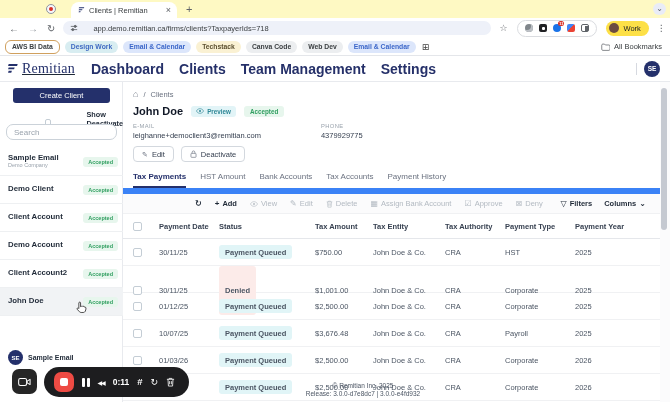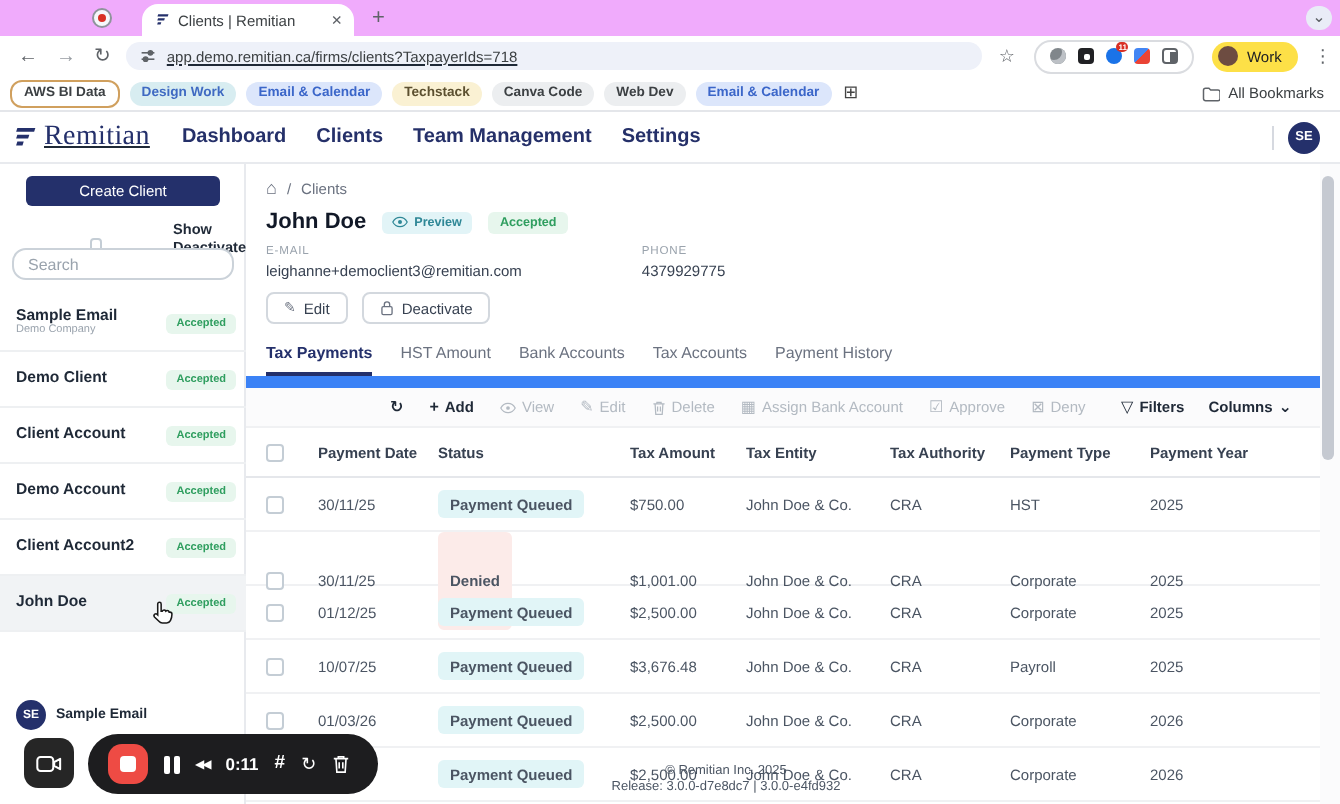--- a/index.html
+++ b/index.html
@@ -1,34 +1,34 @@
 <!DOCTYPE html>
 <html><head>
 <meta charset="utf-8">
 <style>
   html,body{margin:0;padding:0;background:#fff;}
   .screen{position:relative;width:670px;height:402px;overflow:hidden;background:#fff;
     font-family:"Liberation Sans","DejaVu Sans",sans-serif;color:#1f2937;}
   
-  .tabstrip{position:absolute;left:0;top:0;width:670px;height:18px;background:#f0abfc;}
+  .tabstrip{position:absolute;left:0;top:0;width:670px;height:18px;background:#fef9c3;}
   .rec-dot{position:absolute;left:46px;top:4px;width:10px;height:10px;border-radius:50%;
     background:#f6f7fb;border:1px solid #8f949c;box-sizing:border-box;}
   .rec-dot i{position:absolute;left:2px;top:2px;width:4px;height:4px;border-radius:50%;background:#d93025;}
   .tab{position:absolute;left:71px;top:2px;width:106px;height:16px;background:#fff;
     border-radius:8px 8px 0 0;display:flex;align-items:center;padding:0 6px;box-sizing:border-box;gap:4px;}
   .tab-title{font-size:7.5px;color:#3c4043;white-space:nowrap;overflow:hidden;flex:1;}
   .tab-close{font-size:9px;color:#5f6368;line-height:1;}
   .newtab{position:absolute;left:186px;top:3px;font-size:11px;color:#5f6368;}
   .strip-chevron{position:absolute;right:4px;top:3px;width:13px;height:12px;border-radius:6px;
     background:#e9ecf7;color:#5f6368;font-size:8px;text-align:center;line-height:11px;}
   .btoolbar{position:absolute;left:0;top:18px;width:670px;height:20px;background:#fff;display:flex;align-items:center;}
   .nav-ico{font-size:10px;color:#5f6368;margin-left:9px;}
   .nav-ico.fwd{color:#969ba1;}
   .addressbar{margin-left:8px;width:428px;height:14px;background:#eef1f9;border-radius:8px;
-    display:flex;align-items:center;padding:0 7px;box-sizing:border-box;gap:5px;text-decoration:underline;}
+    display:flex;align-items:center;padding:0 7px;box-sizing:border-box;gap:15px;}
   .url{font-size:7.5px;color:#3c4043;white-space:nowrap;}
   .star{font-size:9px;color:#5f6368;margin-left:8px;}
   .ext-pill{margin-left:10px;height:15px;border:1px solid #dadce0;border-radius:9px;display:flex;
     align-items:center;gap:6px;padding:0 7px;}
   .exti{width:8px;height:8px;position:relative;}
   .exti.c1{border-radius:50%;background:#80868b;box-shadow:inset -2px -2px 0 #bdc1c6;}
   .exti.c2{border-radius:2px;background:#202124;}
   .exti.c2:after{content:"";position:absolute;left:2.5px;top:2.5px;width:3px;height:3px;background:#fff;border-radius:1px;}
   .exti.c3{border-radius:50%;background:#1a73e8;}
   .exti.c3 b{position:absolute;right:-3px;top:-3px;background:#d93025;color:#fff;font-size:4px;
@@ -52,21 +52,21 @@
   .chip.gray{background:#eceef0;color:#3c4043;}
   .bm-grid{font-size:9px;color:#444;margin-left:6px;}
   .all-bookmarks{margin-left:auto;margin-right:8px;display:flex;align-items:center;gap:4px;
     font-size:7.5px;color:#3c4043;}
   
   .appheader{position:absolute;left:0;top:56px;width:670px;height:26px;background:#fff;
     border-bottom:1px solid #e8eaee;display:flex;align-items:center;box-sizing:border-box;}
   .brand{display:flex;align-items:center;gap:3px;margin-left:5px;text-decoration:underline;}
   .brand-name{font-family:"Liberation Serif","DejaVu Serif",serif;font-size:14px;color:#24306b;letter-spacing:.2px;}
   .appnav{display:flex;gap:15px;margin-left:16px;}
-  .appnav span{font-size:10px;font-weight:700;color:#253069;}
+  .appnav span{font-size:14px;font-weight:700;color:#253069;}
   .hdr-right{margin-left:auto;display:flex;align-items:center;gap:7px;margin-right:10px;}
   .hdr-divider{width:1px;height:12px;background:#d6d9e0;}
   .avatar-se{width:16px;height:16px;border-radius:50%;background:#24306b;color:#fff;font-size:6.5px;
     font-weight:700;display:flex;align-items:center;justify-content:center;}
   
   .sidebar{position:absolute;left:0;top:82px;width:123px;height:320px;background:#fff;
     border-right:1px solid #e8eaee;box-sizing:border-box;}
   .create-btn{position:absolute;left:13px;top:6px;width:97px;height:15px;background:#24306b;color:#fff;
     border:none;border-radius:3px;font-size:7.5px;font-family:inherit;display:flex;align-items:center;justify-content:center;}
   .showdeact{position:absolute;left:14px;top:28px;display:flex;align-items:center;gap:5px;}

